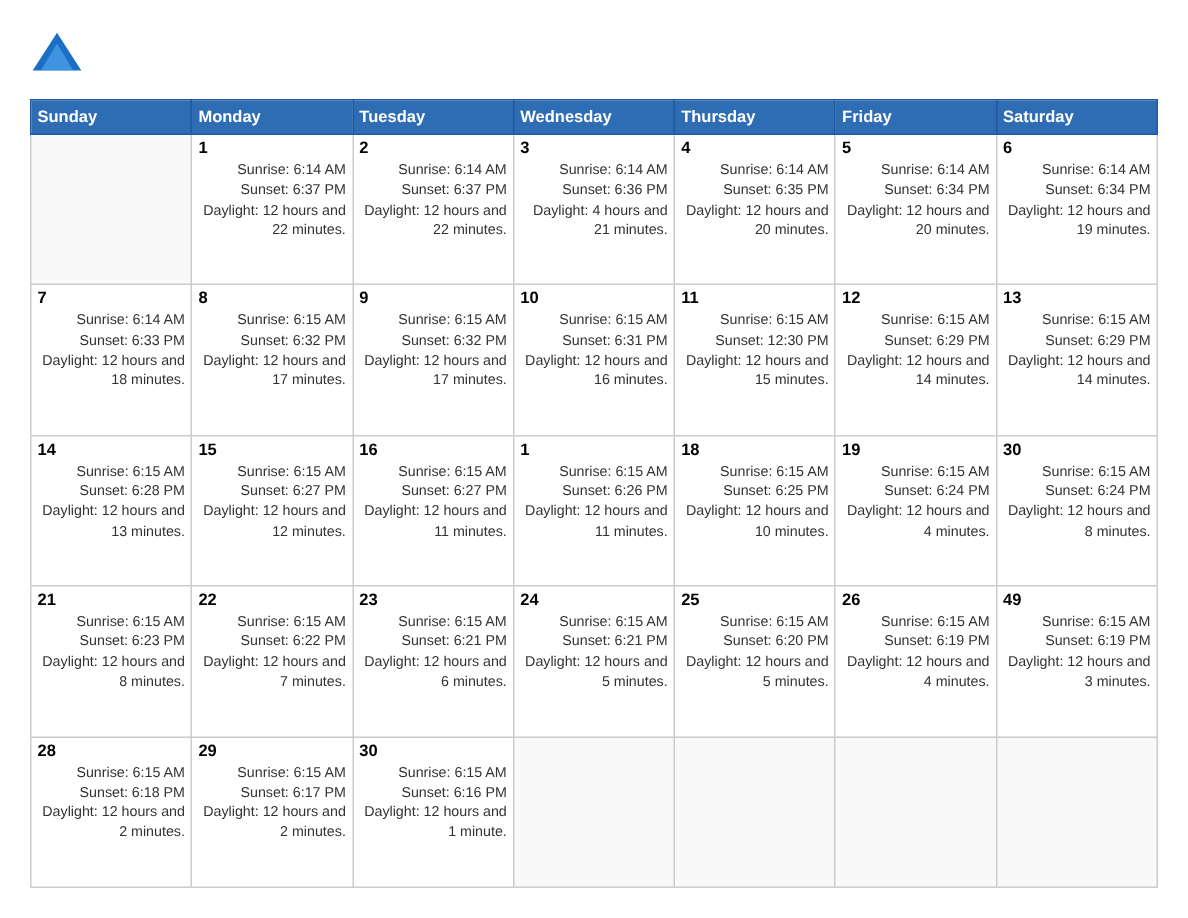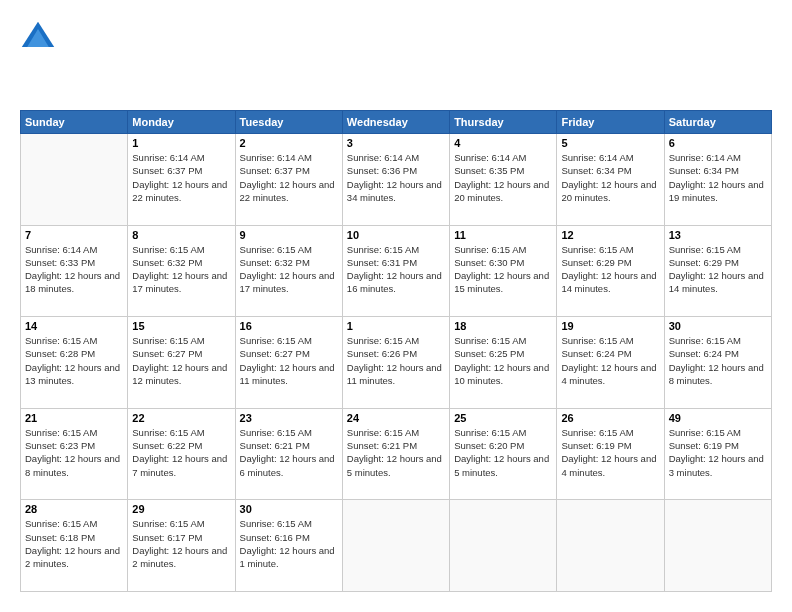--- a/index.html
+++ b/index.html
@@ -51,21 +51,20 @@
     }
     .location {
       font-size: 14px;
       color: #555;
     }
     .calendar {
       flex: 1;
       border-collapse: collapse;
       width: 100%;
       font-size: 10px;
-      margin-top: 44px;
     }
     .calendar thead th {
       background-color: #2e6db4;
       color: #fff;
       padding: 5px 4px;
       text-align: left;
       font-size: 11px;
       font-weight: bold;
       border: 1px solid #2059a0;
     }
@@ -79,20 +78,21 @@
     .day-num {
       font-weight: bold;
       font-size: 11px;
       margin-bottom: 2px;
       display: block;
     }
     .day-info {
       color: #333;
       font-size: 9.5px;
       line-height: 1.4;
+      text-align: right;
     }
     .empty-cell {
       background: #f9f9f9;
     }
   </style>
 </head>
 <body>
 
 <div class="page">
   <div class="header">
@@ -141,21 +141,21 @@
               <div>Sunrise: 6:14 AM</div>
               <div>Sunset: 6:37 PM</div>
               <div>Daylight: 12 hours and 22 minutes.</div>
             </div>
           </td>
           <td>
             <span class="day-num">3</span>
             <div class="day-info">
               <div>Sunrise: 6:14 AM</div>
               <div>Sunset: 6:36 PM</div>
-              <div>Daylight: 12 hours and 34 minutes.</div>
+              <div>Daylight: 4 hours and 21 minutes.</div>
             </div>
           </td>
           <td>
             <span class="day-num">4</span>
             <div class="day-info">
               <div>Sunrise: 6:14 AM</div>
               <div>Sunset: 6:35 PM</div>
               <div>Daylight: 12 hours and 20 minutes.</div>
             </div>
           </td>
@@ -206,21 +206,21 @@
             <div class="day-info">
               <div>Sunrise: 6:15 AM</div>
               <div>Sunset: 6:31 PM</div>
               <div>Daylight: 12 hours and 16 minutes.</div>
             </div>
           </td>
           <td>
             <span class="day-num">11</span>
             <div class="day-info">
               <div>Sunrise: 6:15 AM</div>
-              <div>Sunset: 6:30 PM</div>
+              <div>Sunset: 12:30 PM</div>
               <div>Daylight: 12 hours and 15 minutes.</div>
             </div>
           </td>
           <td>
             <span class="day-num">12</span>
             <div class="day-info">
               <div>Sunrise: 6:15 AM</div>
               <div>Sunset: 6:29 PM</div>
               <div>Daylight: 12 hours and 14 minutes.</div>
             </div>

